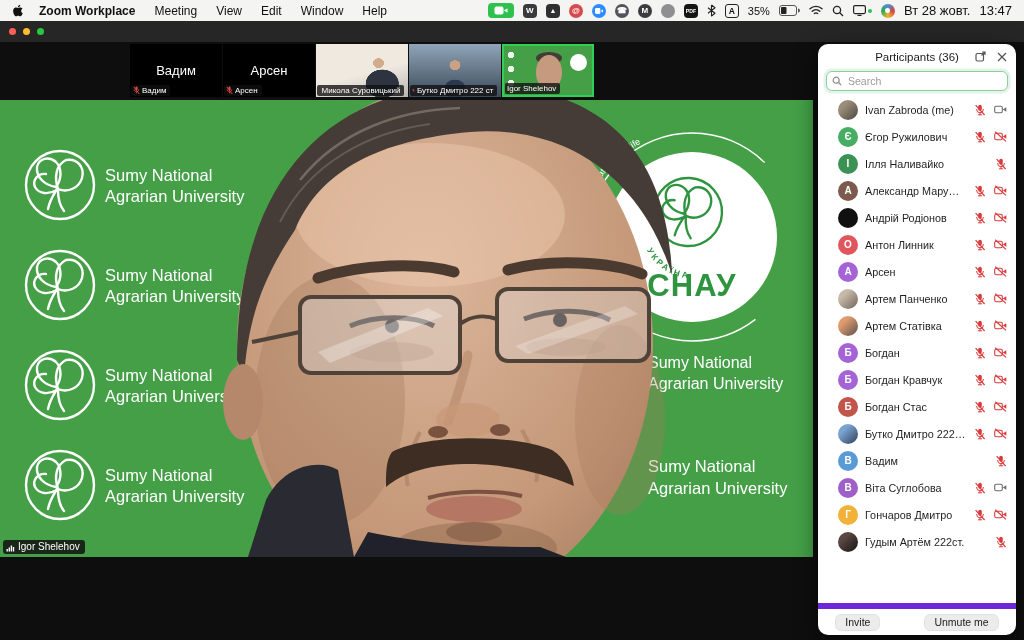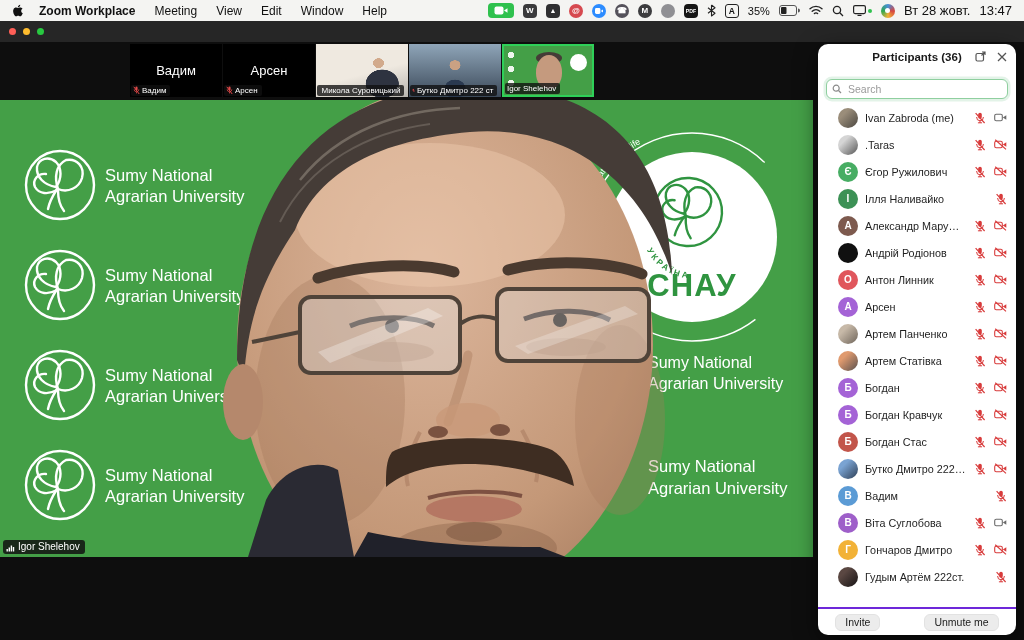--- a/index.html
+++ b/index.html
@@ -52,35 +52,35 @@
 
   
   .mainvideo{position:absolute;top:79px;left:0;width:813px;height:457px;background:#449f47;overflow:hidden;}
   .nametag{position:absolute;left:3px;bottom:3px;background:rgba(18,18,18,.85);border-radius:3px;color:#fff;
            font-size:10px;line-height:14px;padding:0 5px 0 3px;display:flex;align-items:center;gap:3px;z-index:4;}
 
   
   .panel{position:absolute;left:818px;top:23px;width:198px;height:591px;background:#fff;border-radius:10px;
          box-shadow:0 6px 22px rgba(0,0,0,.55);display:flex;flex-direction:column;overflow:hidden;z-index:10;}
   .panel-header{height:25px;flex:none;display:flex;align-items:center;justify-content:center;position:relative;}
-  .panel-title{font-size:11.5px;font-weight:700;color:#1a1a1a;}
+  .panel-title{font-size:11.5px;font-weight:400;color:#1a1a1a;}
   .ph-icons{position:absolute;right:8px;top:0;height:100%;display:flex;align-items:center;gap:8px;color:#444;}
   .ph-btn{display:inline-flex;align-items:center;justify-content:center;width:13px;height:13px;cursor:default;}
-  .search-wrap{flex:none;margin:10px 8px 4px 8px;}
+  .search-wrap{flex:none;margin:2px 8px 4px 8px;}
   .searchbox{height:18px;border:1.5px solid #8fcf9f;border-radius:6px;box-shadow:0 0 0 2.5px rgba(60,170,90,.14);
              display:flex;align-items:center;padding:0 5px;gap:4px;background:#fff;}
   .searchbox input{border:none;outline:none;flex:1;font-size:10.5px;font-family:inherit;color:#333;background:transparent;min-width:0;}
   .searchbox input::placeholder{color:#9a9a9a;}
   .plist{flex:1;overflow:hidden;padding-top:1px;}
   .prow{height:27px;display:flex;align-items:center;padding:0 9px 0 20px;gap:7px;box-sizing:border-box;}
   .avatar{width:20px;height:20px;border-radius:50%;flex:none;display:flex;align-items:center;justify-content:center;
           color:#fff;font-size:10px;font-weight:bold;overflow:hidden;}
   .pname{flex:1;font-size:10.8px;color:#1f1f1f;white-space:nowrap;overflow:hidden;text-overflow:ellipsis;}
   .picons{display:flex;align-items:center;gap:8px;flex:none;min-width:13px;justify-content:flex-end;}
-  .panel-footer{flex:none;height:26px;border-top:2px solid #6d28d9;display:flex;align-items:center;justify-content:center;gap:44px;}
+  .panel-footer{flex:none;height:26px;border-top:6px solid #6d28d9;display:flex;align-items:center;justify-content:center;gap:44px;}
   .fbtn{background:#ececec;border:1px solid #e2e2e2;border-radius:6px;font-size:10.5px;color:#1a1a1a;
         line-height:15px;padding:0 9px;font-family:inherit;}
 </style>
 </head>
 <body>
 
 <div class="screen">
 
   <div class="menubar">
     <svg class="mb-apple" viewBox="0 0 16 16">
@@ -387,36 +387,20 @@
                 <path d="M2.6 5.4 a3.4 3.4 0 0 0 6.8 0 M6 8.8 V10.6 M4.3 10.8 h3.4" fill="none" stroke="#d83b3b" stroke-width="1" stroke-linecap="round"></path>
                 <path d="M1.6 1.2 L10.6 11" stroke="#d83b3b" stroke-width="1.2"></path>
               </svg>
               <svg width="13" height="11" viewBox="0 0 13 11">
                 <rect x="0.7" y="2.2" width="7.6" height="6.6" rx="1.5" fill="none" stroke="#6b6b6b" stroke-width="1.1"></rect>
                 <path d="M8.8 5.5 L12.3 3.2 V7.8 L8.8 5.5z" fill="#6b6b6b"></path>
               </svg>
             </span>
           </div>
           <div class="prow">
-            <span class="avatar" style="background: linear-gradient(135deg, rgb(213, 213, 213) 30%, rgb(85, 85, 85));"></span>
-            <span class="pname">.Taras</span>
-            <span class="picons">
-              <svg width="12" height="12" viewBox="0 0 12 12">
-                <rect x="4.2" y="0.8" width="3.6" height="6" rx="1.8" fill="#d83b3b"></rect>
-                <path d="M2.6 5.4 a3.4 3.4 0 0 0 6.8 0 M6 8.8 V10.6 M4.3 10.8 h3.4" fill="none" stroke="#d83b3b" stroke-width="1" stroke-linecap="round"></path>
-                <path d="M1.6 1.2 L10.6 11" stroke="#d83b3b" stroke-width="1.2"></path>
-              </svg>
-              <svg width="13" height="11" viewBox="0 0 13 11">
-                <rect x="0.7" y="2.2" width="7.6" height="6.6" rx="1.5" fill="none" stroke="#d83b3b" stroke-width="1.1"></rect>
-                <path d="M8.8 5.5 L12.3 3.2 V7.8 L8.8 5.5z" fill="#d83b3b"></path>
-                <path d="M1.2 0.8 L12 10.4" stroke="#d83b3b" stroke-width="1.2"></path>
-              </svg>
-            </span>
-          </div>
-          <div class="prow">
             <span class="avatar" style="background: rgb(71, 173, 99);">Є</span>
             <span class="pname">Єгор Ружилович</span>
             <span class="picons">
               <svg width="12" height="12" viewBox="0 0 12 12">
                 <rect x="4.2" y="0.8" width="3.6" height="6" rx="1.8" fill="#d83b3b"></rect>
                 <path d="M2.6 5.4 a3.4 3.4 0 0 0 6.8 0 M6 8.8 V10.6 M4.3 10.8 h3.4" fill="none" stroke="#d83b3b" stroke-width="1" stroke-linecap="round"></path>
                 <path d="M1.6 1.2 L10.6 11" stroke="#d83b3b" stroke-width="1.2"></path>
               </svg>
               <svg width="13" height="11" viewBox="0 0 13 11">
                 <rect x="0.7" y="2.2" width="7.6" height="6.6" rx="1.5" fill="none" stroke="#d83b3b" stroke-width="1.1"></rect>

